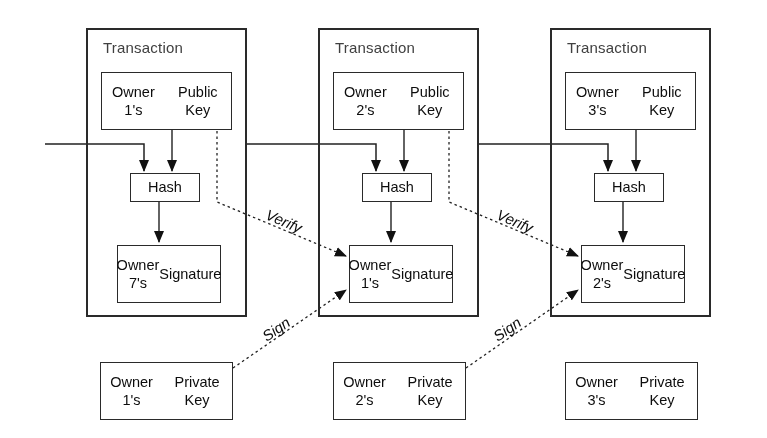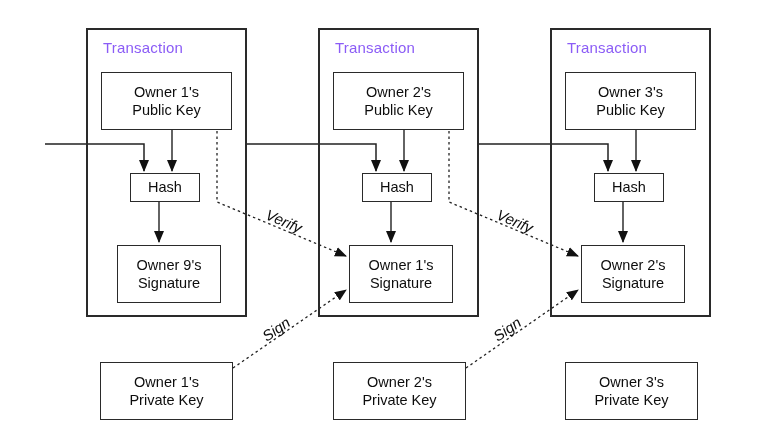--- a/index.html
+++ b/index.html
@@ -7,26 +7,26 @@
     position:relative; width:767px; height:438px; background:#ffffff;
     font-family:"Liberation Sans","DejaVu Sans",sans-serif; color:#111;
     overflow:hidden;
   }
   #connectors { position:absolute; left:0; top:0; width:767px; height:438px; }
   .txn {
     position:absolute; top:28px; width:161px; height:289px;
     border:2px solid #2a2a2a; box-sizing:border-box; background:transparent;
   }
   .txn-title {
-    position:absolute; left:15px; top:9px; font-size:15px; color:#8b5cf6;
+    position:absolute; left:15px; top:9px; font-size:15px; color:#404040;
     white-space:nowrap; letter-spacing:0.2px;
   }
   .nbox {
     position:absolute; box-sizing:border-box; border:1.5px solid #2a2a2a;
-    background:#ffffff; display:flex; flex-direction:column;
+    background:#ffffff; display:flex; flex-direction:row;
     align-items:center; justify-content:center; text-align:center;
     font-size:14.5px; line-height:18.5px; color:#0d0d0d;
   }
   .pk  { left:13px; top:42px;  width:131px; height:58px; }
   .hsh { left:42px; top:143px; width:70px;  height:29px; }
   .sig { left:29px; top:215px; width:104px; height:58px; }
   .pvt { position:absolute; top:362px; width:133px; height:58px; }
   .edge-label {
     position:absolute; font-size:15px; font-style:italic; color:#0d0d0d;
     white-space:nowrap;
@@ -68,21 +68,21 @@
   </svg>
 
   <div class="txn" style="left:86px">
     <div class="txn-title">Transaction</div>
     <div class="nbox pk">
       <div>Owner 1's</div>
       <div>Public Key</div>
     </div>
     <div class="nbox hsh">Hash</div>
     <div class="nbox sig">
-      <div>Owner 9's</div>
+      <div>Owner 7's</div>
       <div>Signature</div>
     </div>
   </div>
 
   <div class="txn" style="left:318px">
     <div class="txn-title">Transaction</div>
     <div class="nbox pk">
       <div>Owner 2's</div>
       <div>Public Key</div>
     </div>

